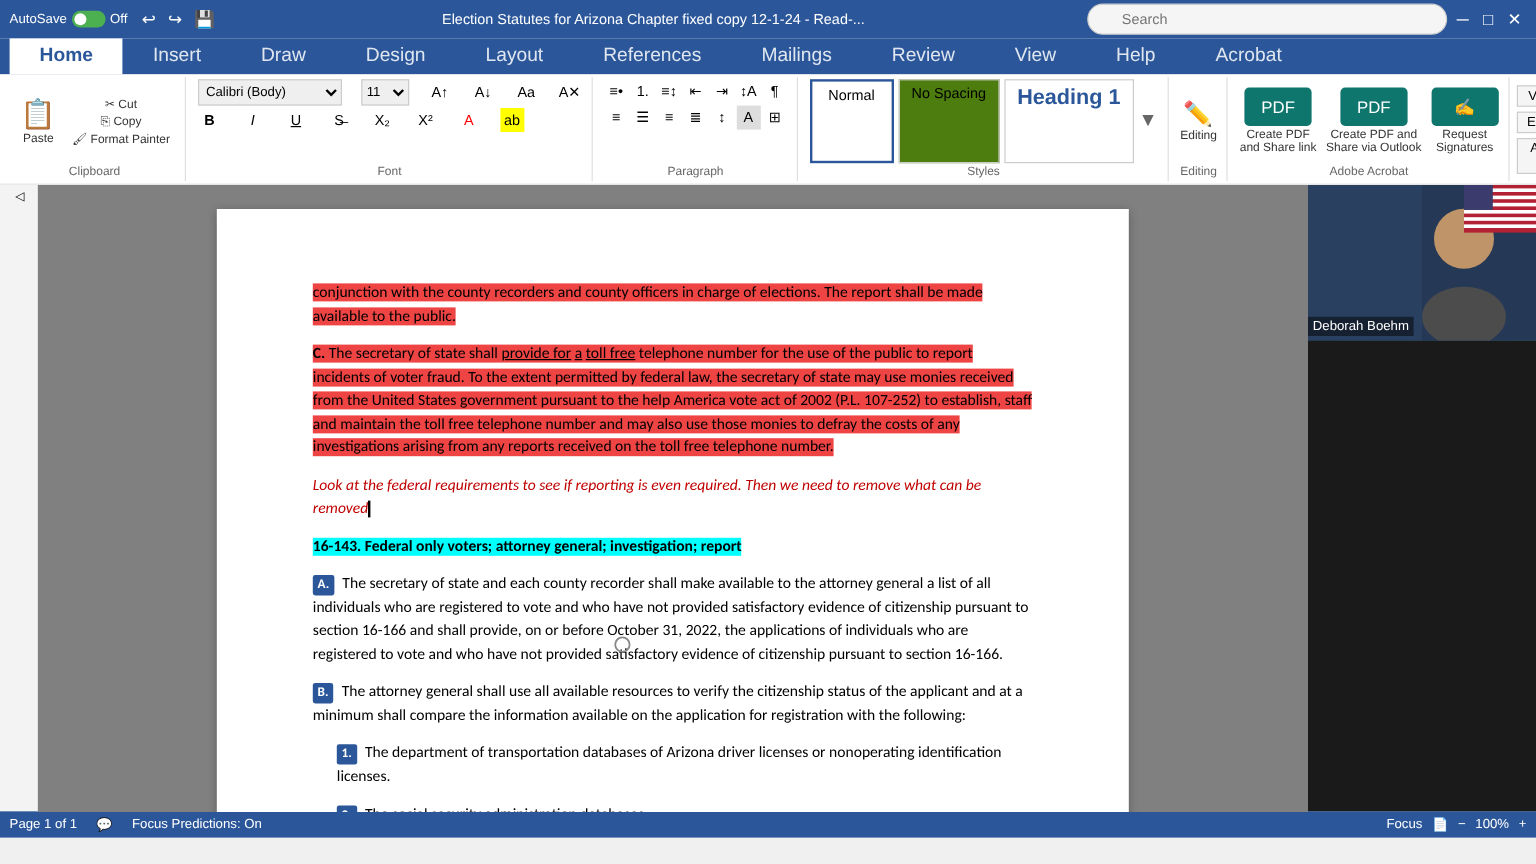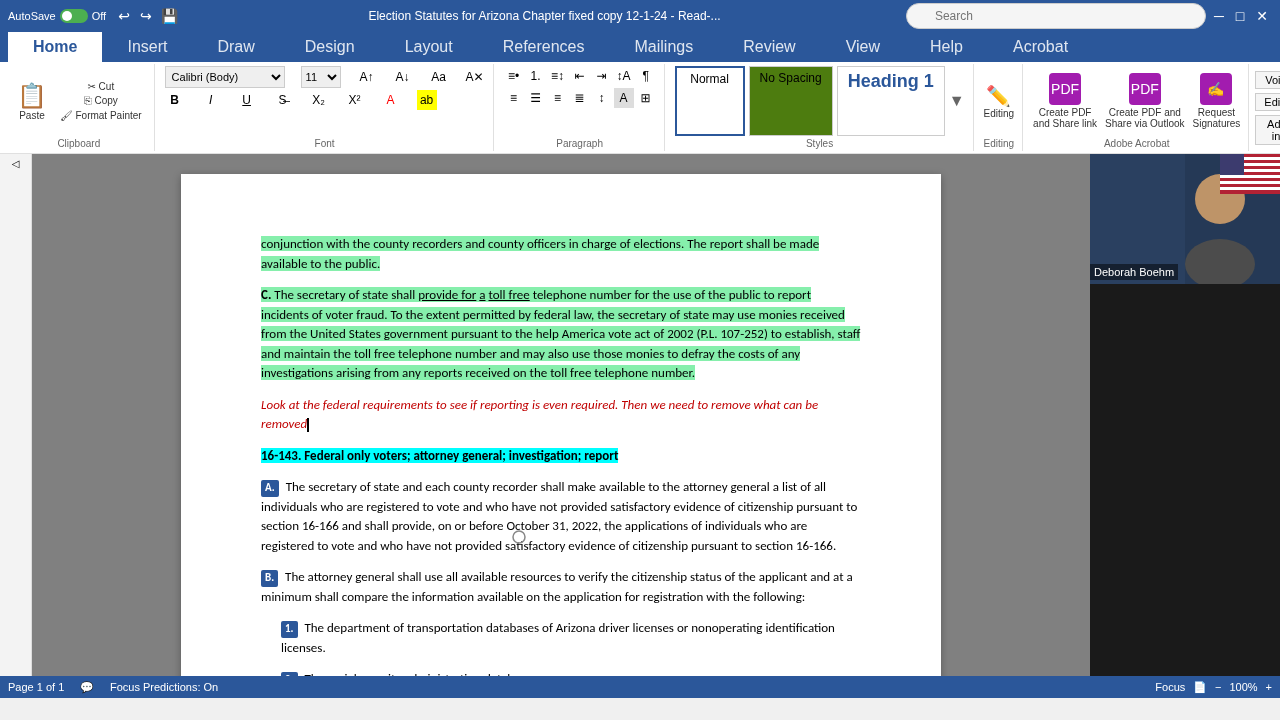--- a/index.html
+++ b/index.html
@@ -67,21 +67,21 @@
     .styles-arrow { font-size: 16px; cursor: pointer; color: #666; }
 
     
     .editing-group .ribbon-group-content { flex-direction: column; align-items: center; justify-content: center; gap: 4px; }
     .editing-btn { display: flex; flex-direction: column; align-items: center; font-size: 10px; color: #333; cursor: pointer; }
     .editing-btn .icon { font-size: 20px; }
 
     
     .acrobat-group .ribbon-group-content { flex-direction: row; gap: 8px; }
     .acrobat-btn { display: flex; flex-direction: column; align-items: center; font-size: 10px; color: #333; cursor: pointer; gap: 2px; text-align: center; max-width: 80px; }
-    .acrobat-icon { width: 32px; height: 32px; background: #a21caf; border-radius: 4px; display: flex; align-items: center; justify-content: center; color: white; font-size: 14px; }
+    .acrobat-icon { width: 56px; height: 32px; background: #0f766e; border-radius: 4px; display: flex; align-items: center; justify-content: center; color: white; font-size: 14px; }
 
     
     #main-layout { display: flex; height: calc(720px - 32px - 92px - 30px - 22px - 22px); }
 
     
     #left-sidebar { width: 32px; background: #f3f3f3; border-right: 1px solid #ddd; display: flex; flex-direction: column; align-items: center; padding-top: 4px; gap: 2px; }
 
     
     #doc-area { flex: 1; overflow-y: auto; background: #808080; padding: 20px; display: flex; justify-content: center; }
     #doc-page { background: white; width: 760px; min-height: 900px; padding: 60px 80px; box-shadow: 0 2px 8px rgba(0,0,0,0.3); font-size: 13px; line-height: 1.5; color: #000; position: relative; }
@@ -93,21 +93,21 @@
     #video-name { position: absolute; bottom: 4px; left: 0; color: white; font-size: 11px; background: rgba(0,0,0,0.5); padding: 2px 4px; }
     #american-flag { position: absolute; top: 0; right: 0; width: 60px; height: 40px; }
 
     
     #status-bar { height: 22px; background: #2b579a; display: flex; align-items: center; padding: 0 8px; color: white; font-size: 11px; gap: 16px; justify-content: space-between; }
     #status-left { display: flex; gap: 16px; }
     #status-right { display: flex; gap: 8px; align-items: flex-start; }
 
     
     .doc-para { margin-bottom: 12px; font-family: Calibri, Arial, sans-serif; font-size: 13px; }
-    .highlight-yellow { background-color: #86efac; }
+    .highlight-yellow { background-color: #ef4444; }
     .highlight-cyan { background-color: #00ffff; }
     .text-red { color: #c00000; font-style: italic; }
     .underline-text { text-decoration: underline; }
     .section-letter { display: inline-block; background: #2b579a; color: white; border-radius: 2px; padding: 0 4px; font-weight: bold; margin-right: 4px; font-size: 11px; }
     .section-letter-b { background: #2b579a; }
     .num-badge { display: inline-block; background: #2b579a; color: white; border-radius: 2px; padding: 0 4px; font-weight: bold; margin-right: 4px; font-size: 11px; }
     .cursor-pos { display: inline-block; width: 2px; height: 14px; background: #000; vertical-align: middle; animation: blink 1s infinite; }
     @keyframes blink { 0%,100%{opacity:1;} 50%{opacity:0;} }
 
     .search-bar { width: 300px; height: 26px; border: 1px solid #ccc; border-radius: 13px; padding: 0 10px 0 28px; font-size: 12px; background: #f5f5f5; position: relative; }

